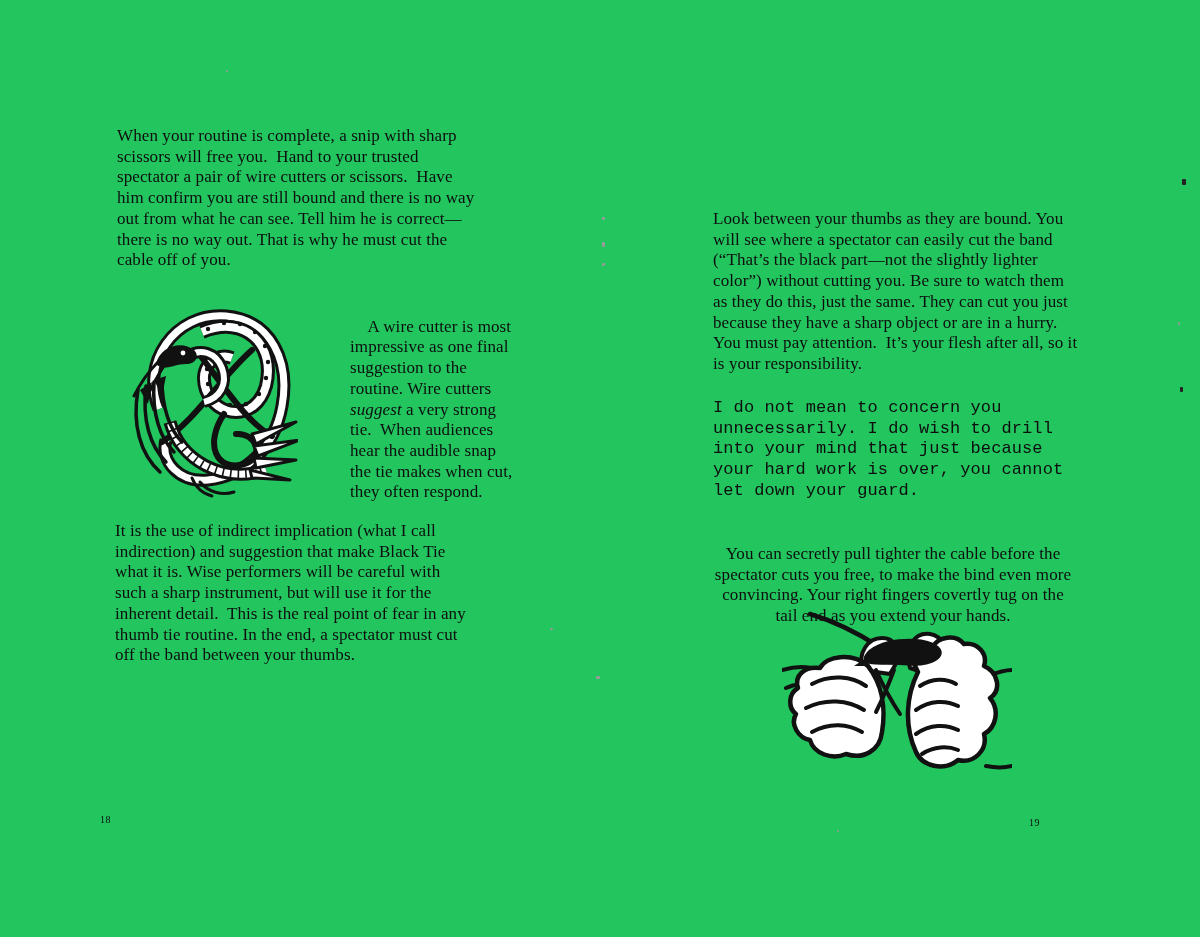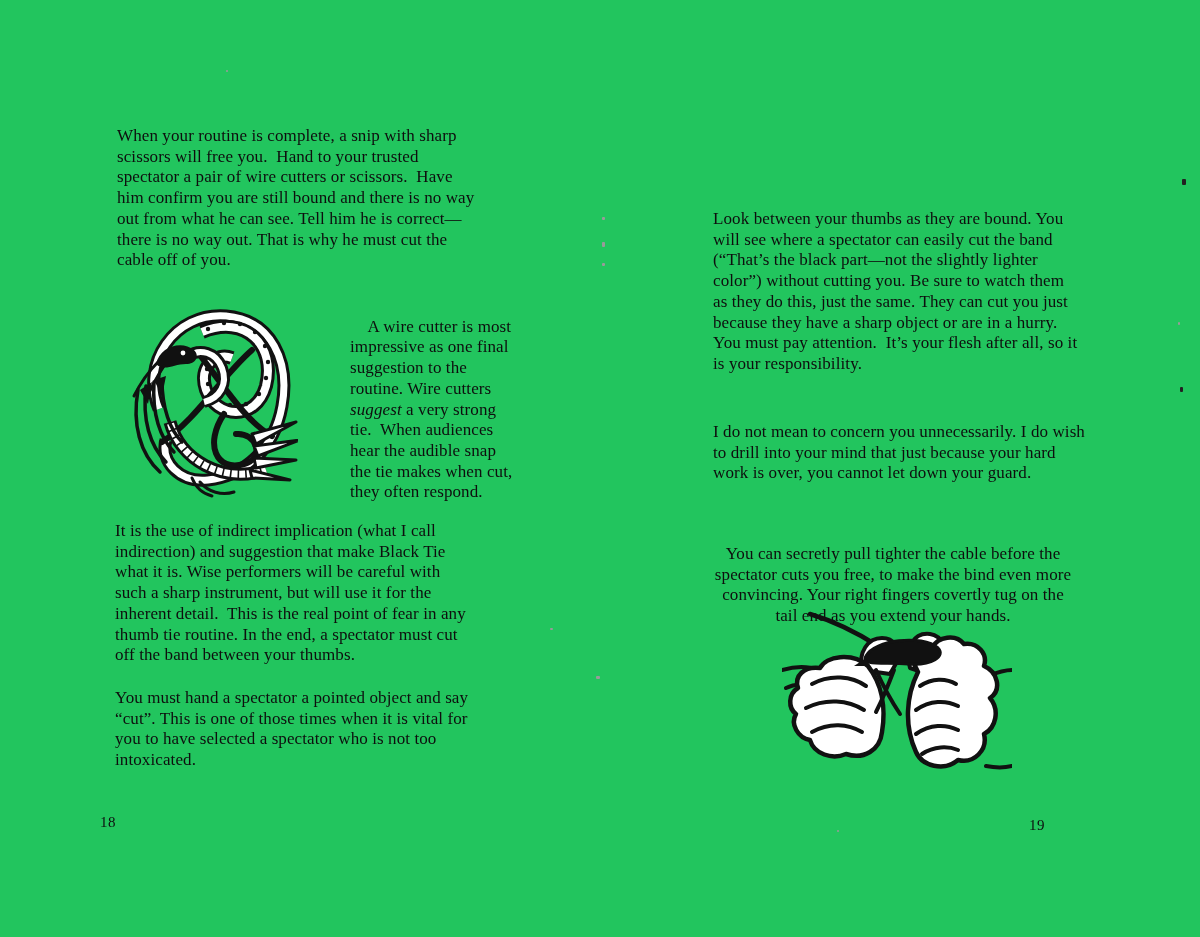--- a/index.html
+++ b/index.html
@@ -15,21 +15,21 @@
   .para{
     position:absolute;
     font-size:17px;
     line-height:20.7px;
     white-space:pre-wrap;
     letter-spacing:0.1px;
   }
   .para em{font-style:italic;}
   .pagenum{
     position:absolute;
-    font-size:15px;
+    font-size:10px;
     letter-spacing:0.5px;
   }
   .illus{position:absolute;}
   .speck{position:absolute;border-radius:1px;background:#222;}
   .speck.faint{background:#9a9a9a;}
 </style>
 </head>
 <body>
 
 <div class="spread">
@@ -87,28 +87,27 @@
       <path d="M96,188 C104,198 118,202 130,198 M88,184 C92,194 100,200 108,202" stroke="#111" stroke-width="3" fill="none" stroke-linecap="round"></path>
     </svg>
   </div>
 
   <div class="para" style="left:305px;top:296px;width:170px;margin-left:45px;">
     <span>A wire cutter is most impressive as one final suggestion to the routine. Wire cutters </span><em>suggest</em><span> a very strong tie.  When audiences hear the audible snap the tie makes when cut, they often respond.</span>
   </div>
 
   <div class="para" style="left:115px;top:521px;width:360px;">It is the use of indirect implication (what I call indirection) and suggestion that make Black Tie what it is. Wise performers will be careful with such a sharp instrument, but will use it for the inherent detail.  This is the real point of fear in any thumb tie routine. In the end, a spectator must cut off the band between your thumbs.</div>
 
-  <div class="para" style="left:115px;top:688px;width:360px;">You must hand a spectator a pointed object and say “cut”. This is one of those times when it is vital for you to have selected a spectator who is not too intoxicated.</div>
 
   <div class="pagenum" style="left:100px;top:814px;">18</div>
 
 
   <div class="para" style="left:713px;top:209px;width:366px;">Look between your thumbs as they are bound. You will see where a spectator can easily cut the band (“That’s the black part—not the slightly lighter color”) without cutting you. Be sure to watch them as they do this, just the same. They can cut you just because they have a sharp object or are in a hurry. You must pay attention.  It’s your flesh after all, so it is your responsibility.</div>
 
-  <div class="para" style="left:713px;top:422px;width:372px;">I do not mean to concern you unnecessarily. I do wish to drill into your mind that just because your hard work is over, you cannot let down your guard.</div>
+  <div class="para" style="left:713px;top:398px;width:372px;font-family:Liberation Mono, monospace;">I do not mean to concern you unnecessarily. I do wish to drill into your mind that just because your hard work is over, you cannot let down your guard.</div>
 
   <div class="para" style="left:713px;top:544px;width:360px;text-align:center;">You can secretly pull tighter the cable before the spectator cuts you free, to make the bind even more convincing. Your right fingers covertly tug on the tail end as you extend your hands.</div>
 
   <div class="illus" style="left:782px;top:608px;width:230px;height:186px;">
     <svg width="230" height="186" viewBox="0 0 230 186" fill="none" xmlns="http://www.w3.org/2000/svg">
 
       <path d="M28,6 C48,12 74,24 96,38" stroke="#111" stroke-width="4.5" fill="none" stroke-linecap="round"></path>
 
       <path d="M0,62 C14,58 26,58 36,62 M4,80 C12,76 20,76 28,78" stroke="#111" stroke-width="4" fill="none" stroke-linecap="round"></path>
 

